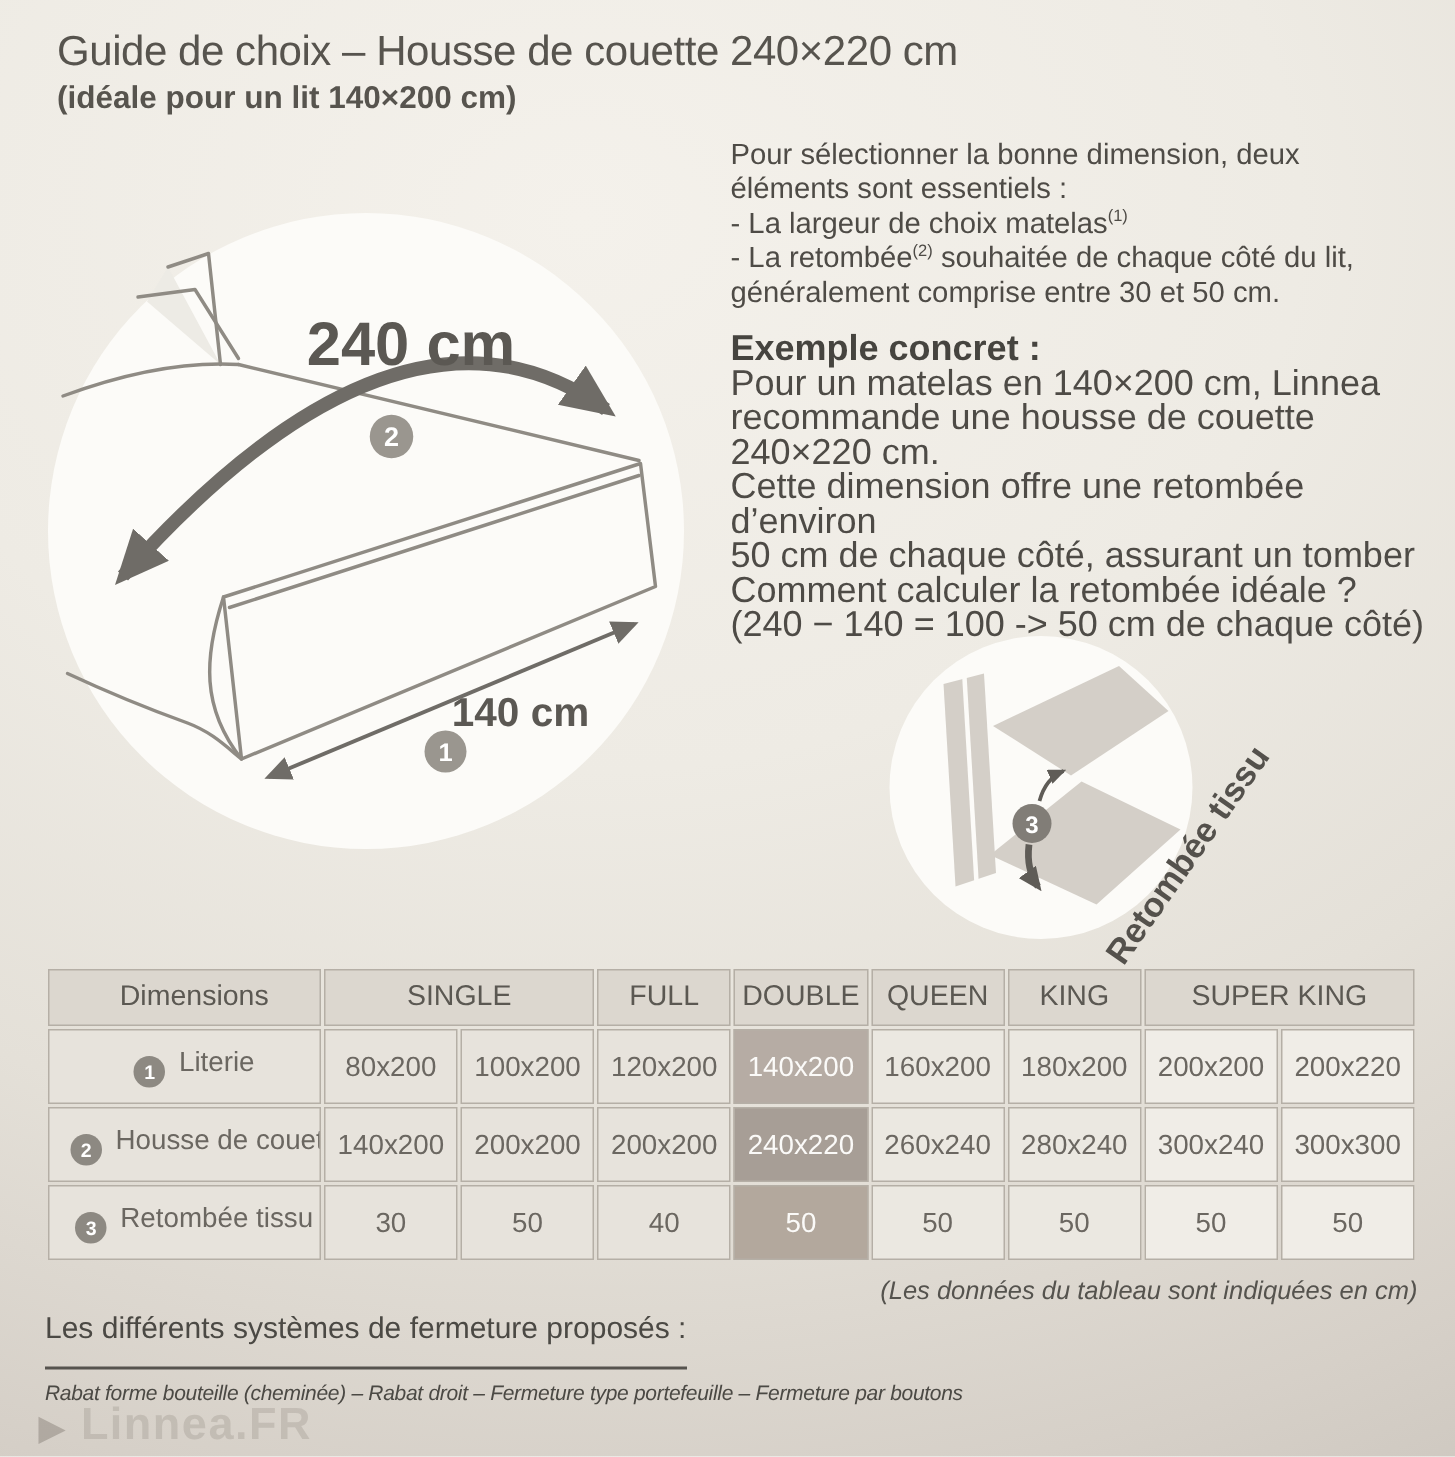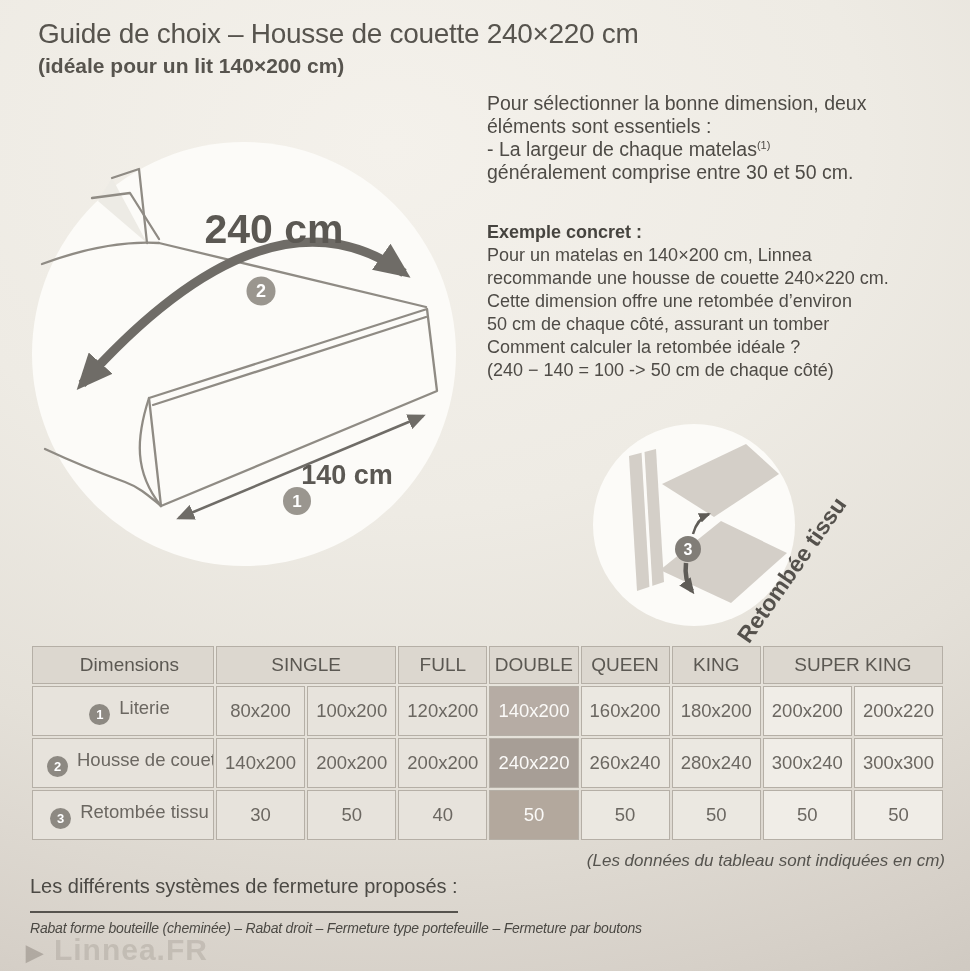--- a/index.html
+++ b/index.html
@@ -22,21 +22,21 @@
     font-size:21px;font-weight:700;color:#57544e;
   }
   .big-circle{position:absolute;left:28px;top:133px;}
   .small-circle{position:absolute;left:588px;top:418px;}
   .retombee-label{
     position:absolute;left:792px;top:570px;
     transform:translate(-50%,-50%) rotate(-55deg);
     font-size:23px;font-weight:700;color:#54514c;white-space:nowrap;
   }
   .intro{position:absolute;left:487px;top:92px;font-size:19.5px;line-height:23px;color:#4e4b46;}
-  .example{position:absolute;left:487px;top:221px;font-size:18px;line-height:23px;color:#4e4b46;}
+  .example{position:absolute;left:487px;top:221px;font-size:24px;line-height:23px;color:#4e4b46;}
   .example .ex-head{font-weight:700;color:#46443f;}
   sup{font-size:11px;line-height:0;}
   table.sizes{
     position:absolute;left:30px;top:644px;width:915px;
     border-collapse:separate;border-spacing:2px;table-layout:fixed;
   }
   table.sizes th, table.sizes td{
     border:1.5px solid #b5afa6;
     font-weight:400;text-align:center;overflow:hidden;white-space:nowrap;
   }
@@ -111,21 +111,22 @@
     <circle cx="261" cy="291" r="14.5" fill="#9a968f"></circle>
     <text x="261" y="297" text-anchor="middle" font-size="18" font-weight="bold" fill="#ffffff">2</text>
     <text x="347" y="484" text-anchor="middle" font-size="27" font-weight="bold" fill="#5b5853">140 cm</text>
     <circle cx="297" cy="501" r="14" fill="#9a968f"></circle>
     <text x="297" y="507" text-anchor="middle" font-size="17" font-weight="bold" fill="#ffffff">1</text>
   </svg>
 
   <div class="intro">
     <div><span>Pour sélectionner la bonne dimension, deux</span></div>
     <div><span>éléments sont essentiels :</span></div>
-    <div><span>- La largeur de chaque matelas</span><sup>(1)</sup></div>
+    <div><span>- La largeur de choix matelas</span><sup>(1)</sup></div>
+    <div><span>- La retombée</span><sup>(2)</sup><span> souhaitée de chaque côté du lit,</span></div>
     <div><span>généralement comprise entre 30 et 50 cm.</span></div>
   </div>
 
   <div class="example">
     <div class="ex-head">Exemple concret :</div>
     <div>Pour un matelas en 140×200 cm, Linnea</div>
     <div>recommande une housse de couette 240×220 cm.</div>
     <div>Cette dimension offre une retombée d’environ</div>
     <div>50 cm de chaque côté, assurant un tomber</div>
     <div>Comment calculer la retombée idéale ?</div>

